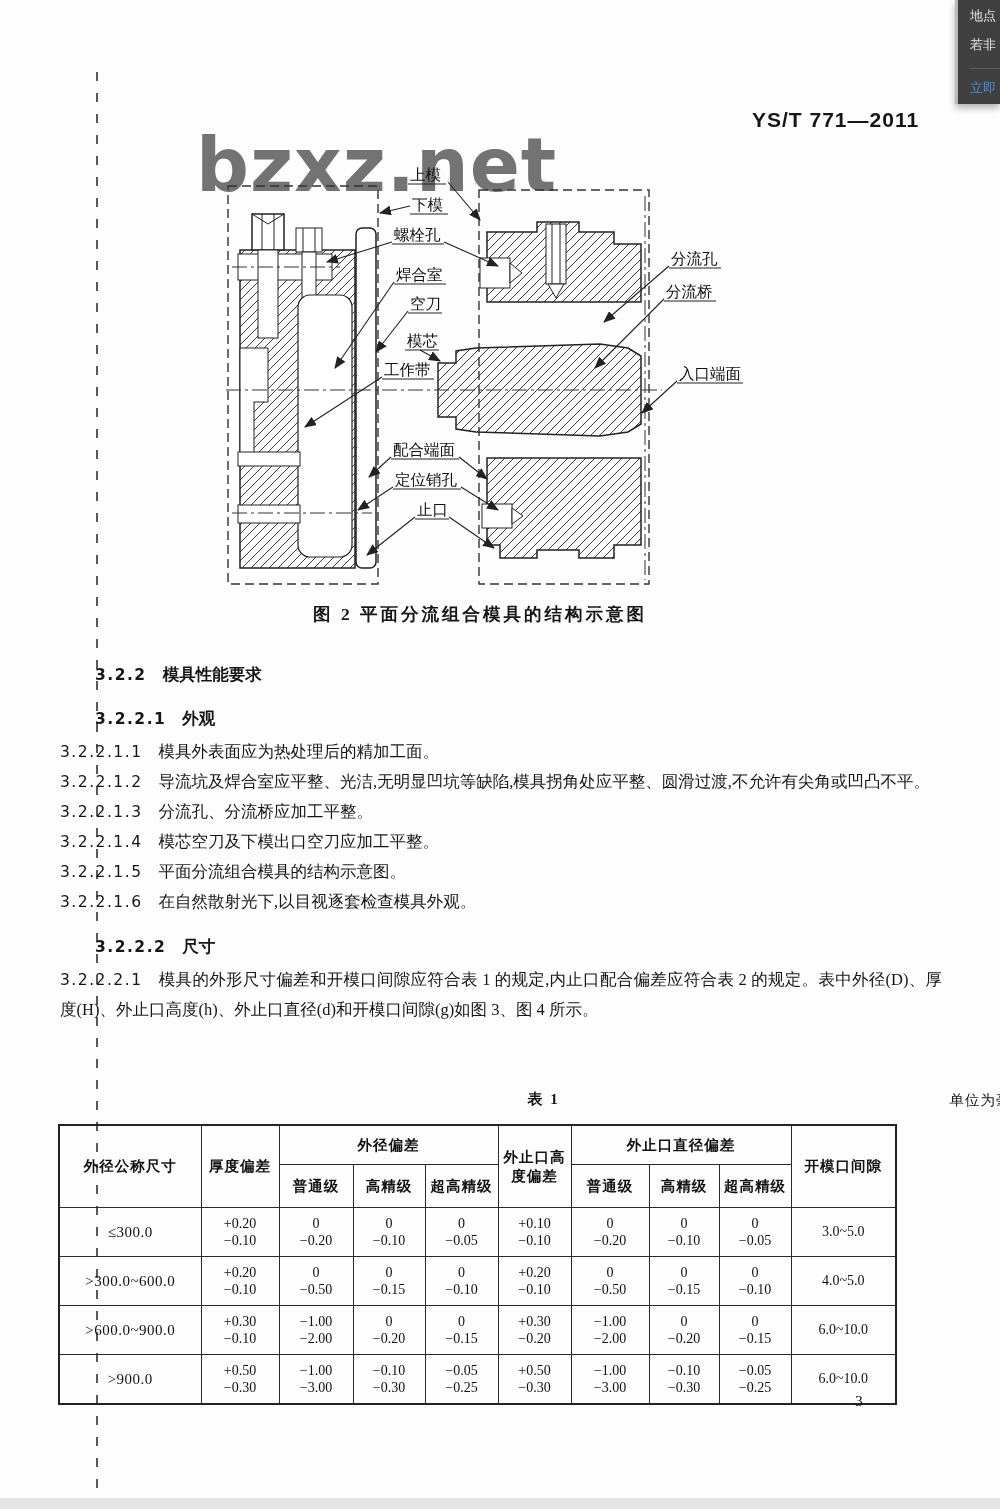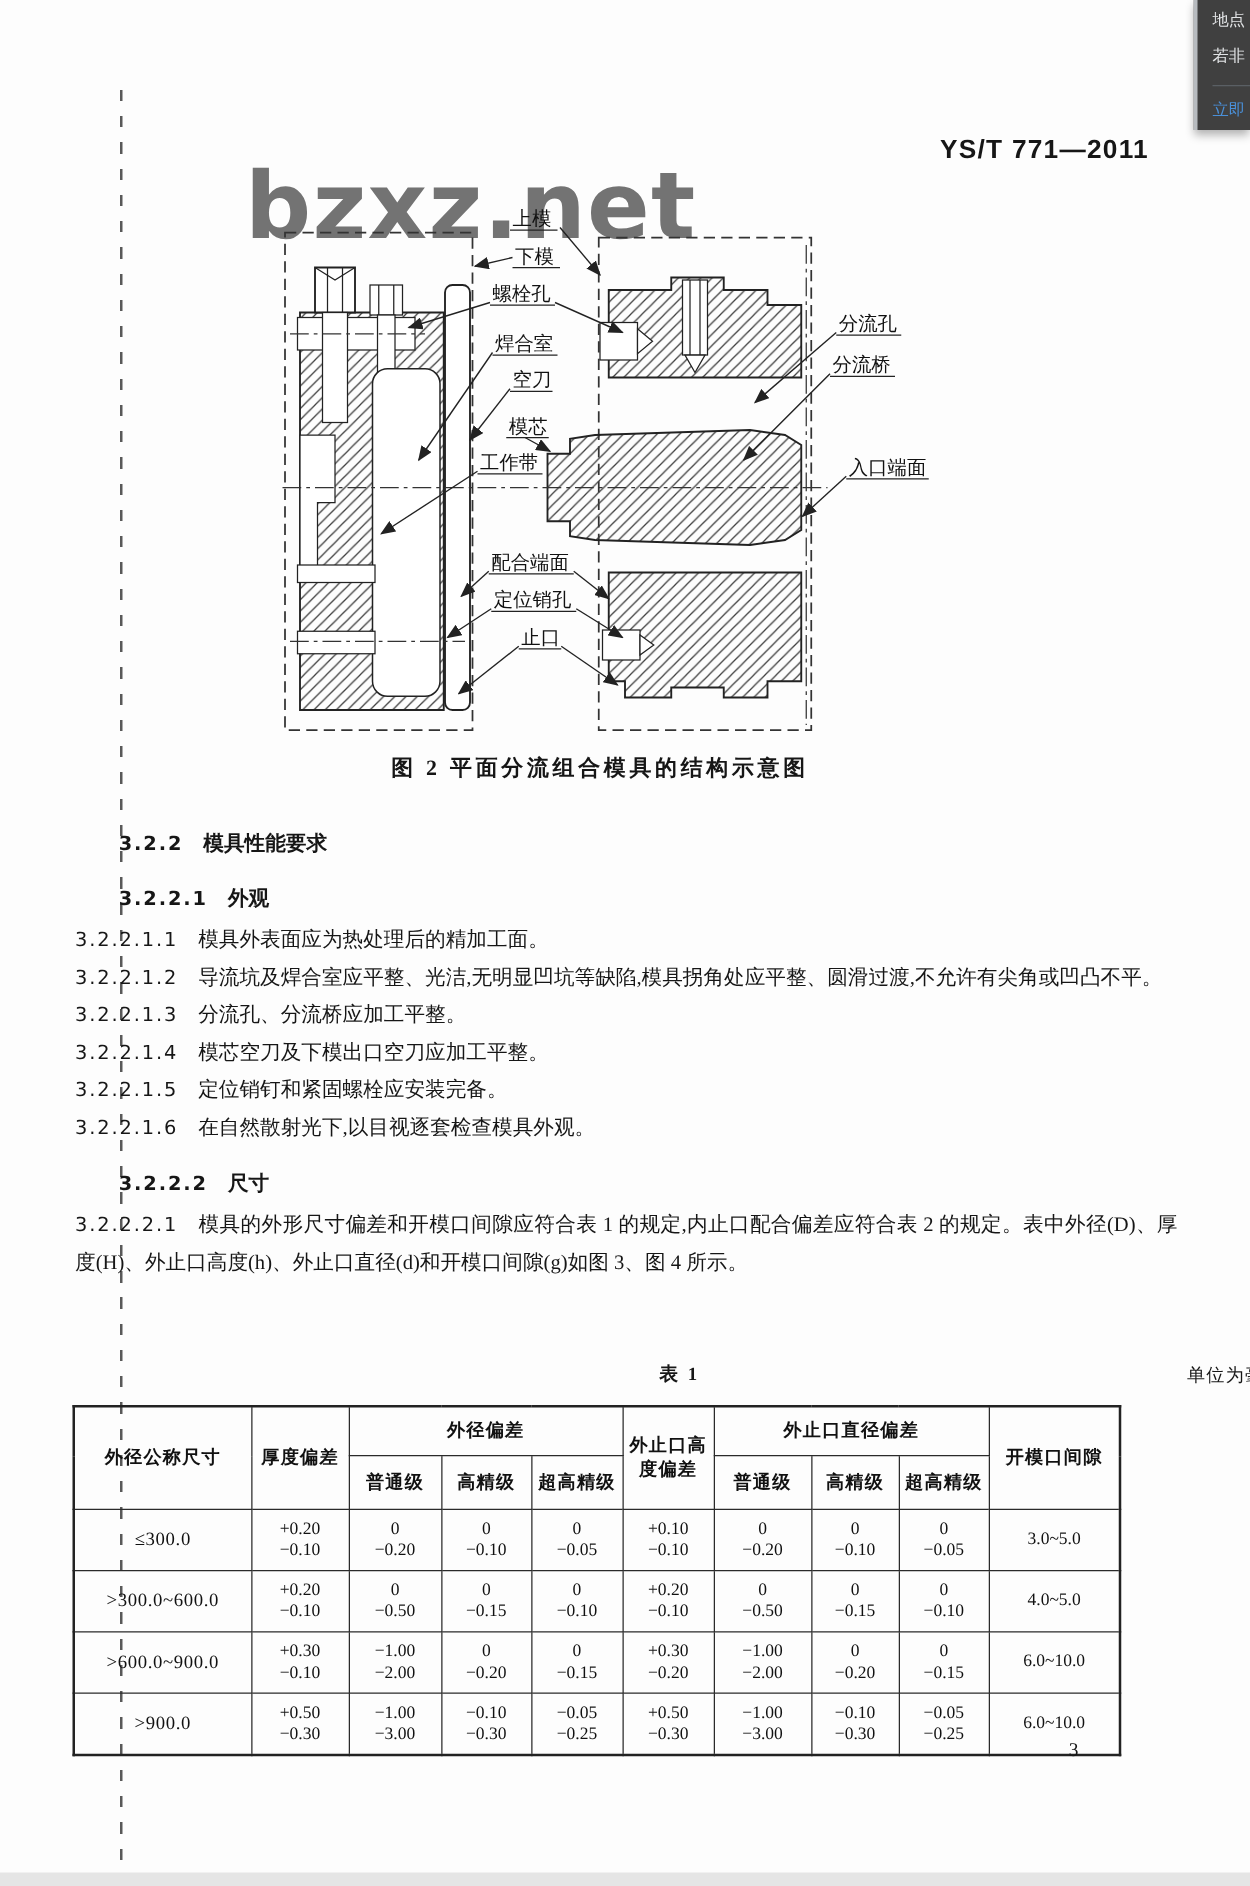--- a/index.html
+++ b/index.html
@@ -190,21 +190,21 @@
 
   <div class="fig-caption">图 2  平面分流组合模具的结构示意图</div>
 
   <div class="clauses">
     <p class="clause hd"><span class="num">3.2.2</span><span>模具性能要求</span></p>
     <p class="clause hd mt14"><span class="num">3.2.2.1</span><span>外观</span></p>
     <p class="clause mt13"><span class="num">3.2.2.1.1</span><span>模具外表面应为热处理后的精加工面。</span></p>
     <p class="clause"><span class="num">3.2.2.1.2</span><span>导流坑及焊合室应平整、光洁,无明显凹坑等缺陷,模具拐角处应平整、圆滑过渡,不允许有尖角或凹凸不平。</span></p>
     <p class="clause"><span class="num">3.2.2.1.3</span><span>分流孔、分流桥应加工平整。</span></p>
     <p class="clause"><span class="num">3.2.2.1.4</span><span>模芯空刀及下模出口空刀应加工平整。</span></p>
-    <p class="clause"><span class="num">3.2.2.1.5</span><span>定位销钉和紧固螺栓应安装完备。</span></p>
+    <p class="clause"><span class="num">3.2.2.1.5</span><span>平面分流组合模具的结构示意图。</span></p>
     <p class="clause"><span class="num">3.2.2.1.6</span><span>在自然散射光下,以目视逐套检查模具外观。</span></p>
     <p class="clause hd mt15"><span class="num">3.2.2.2</span><span>尺寸</span></p>
     <p class="clause mt13"><span class="num">3.2.2.2.1</span><span>模具的外形尺寸偏差和开模口间隙应符合表 1 的规定,内止口配合偏差应符合表 2 的规定。表中外径(D)、厚度(H)、外止口高度(h)、外止口直径(d)和开模口间隙(g)如图 3、图 4 所示。</span></p>
   </div>
 
   <div class="tablewrap">
     <div class="tlabelrow">
       <span class="tlabel">表 1</span>
       <span class="tunit">单位为毫米</span>
     </div>

